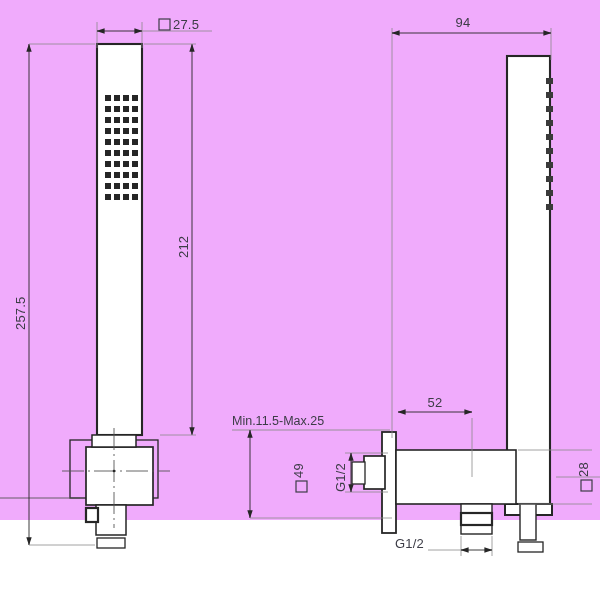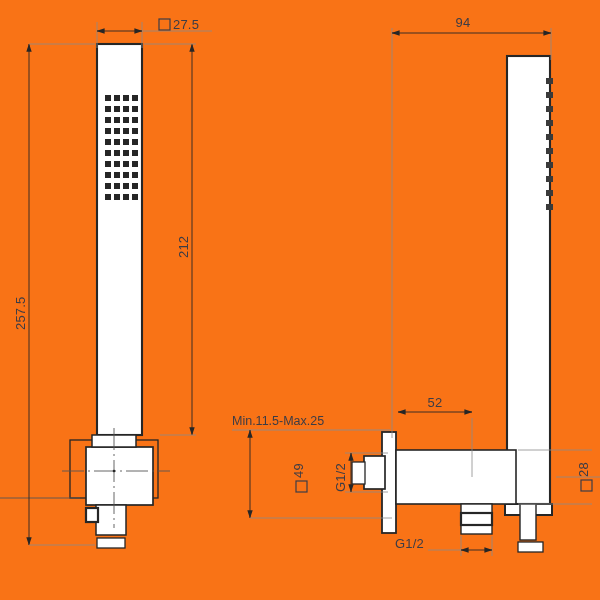--- a/index.html
+++ b/index.html
@@ -9,22 +9,22 @@
   }
   body {
     width: 600px;
     height: 600px;
     font-family: "Liberation Sans", sans-serif;
     overflow: hidden;
   }
   #drawing-root {
     position: relative;
     width: 600px;
-    height: 600px;
-    background: #f97316;
+    height: 520px;
+    background: #f0abfc;
   }
   svg.cad {
     position: absolute;
     left: 0;
     top: 0;
     width: 600px;
     height: 600px;
     display: block;
   }
   .dim-text {

